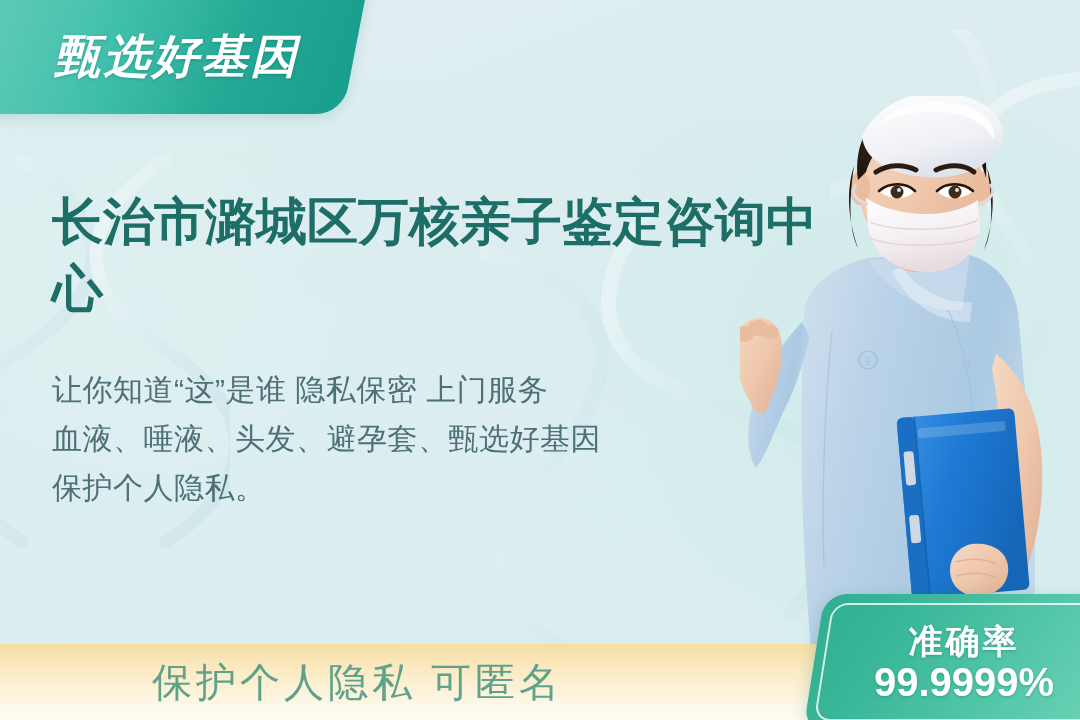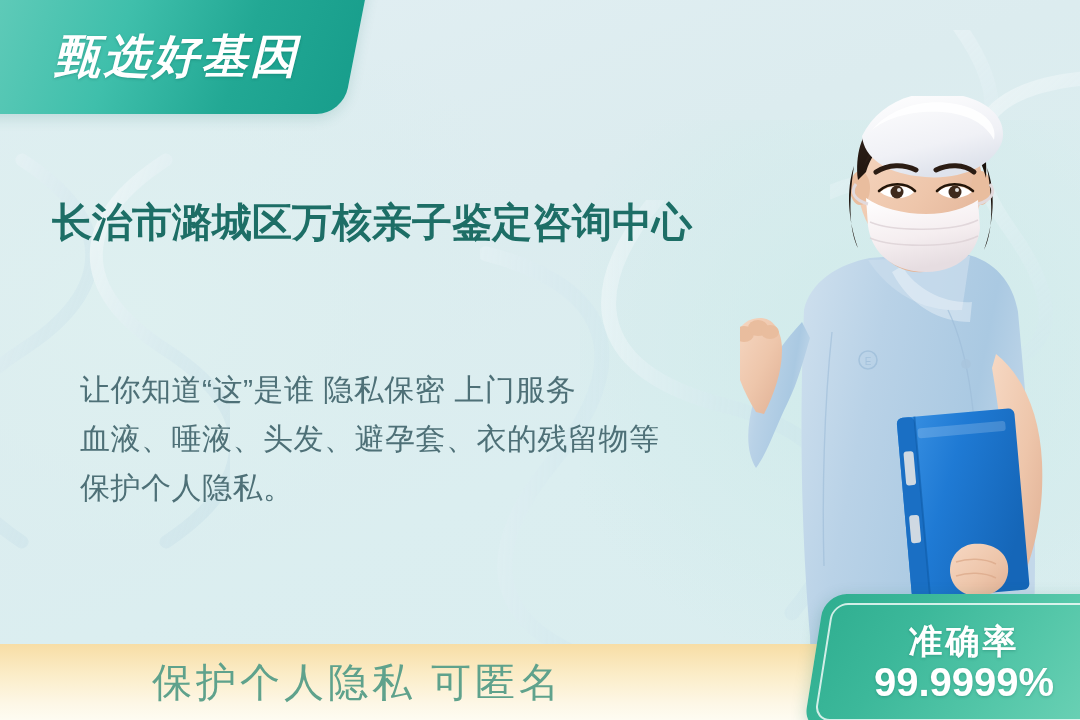--- a/index.html
+++ b/index.html
@@ -74,43 +74,43 @@
     font-family: "DejaVu Serif", "Liberation Serif", serif;
     text-shadow: 0 1px 3px rgba(0,80,70,0.28);
     white-space: nowrap;
     transform: translateX(12px);
   }
 
   
   .headline {
     position: absolute;
     left: 52px;
-    top: 170px;
+    top: 162px;
     width: 810px;
     color: #1d6e66;
-    font-size: 40px;
+    font-size: 51px;
     font-weight: bold;
     line-height: 1.32;
     letter-spacing: 0px;
     margin-top: 26px;
   }
 
   
   .body-copy {
     position: absolute;
     left: 52px;
     top: 366px;
     width: 700px;
     color: #4e7077;
     font-size: 30px;
     font-weight: normal;
     line-height: 1.63;
     letter-spacing: 0.5px;
   }
-  .body-copy .line { display: block; white-space: nowrap; margin-left: 28px; }
+  .body-copy .line { display: block; white-space: nowrap; }
 
   
   .nurse {
     position: absolute;
     right: 0;
     top: 96px;
     width: 340px;
     height: 624px;
     pointer-events: none;
   }
@@ -414,21 +414,21 @@
   <div class="brand-banner">
     <div class="brand-banner-inner">
       <span class="brand-text">甄选好基因</span>
     </div>
   </div>
 
   <h1 class="headline">长治市潞城区万核亲子鉴定咨询中心</h1>
 
   <div class="body-copy">
     <span class="line">让你知道“这”是谁 隐私保密 上门服务</span>
-    <span class="line">血液、唾液、头发、避孕套、衣的残留物等</span>
+    <span class="line">血液、唾液、头发、避孕套、甄选好基因</span>
     <span class="line">保护个人隐私。</span>
   </div>
 
   <div class="bottom-bar">
     <span class="bottom-bar-text">保护个人隐私 可匿名</span>
   </div>
 
   <div class="accuracy-badge">
     <div class="accuracy-inner">
       <span class="accuracy-label">准确率</span>

